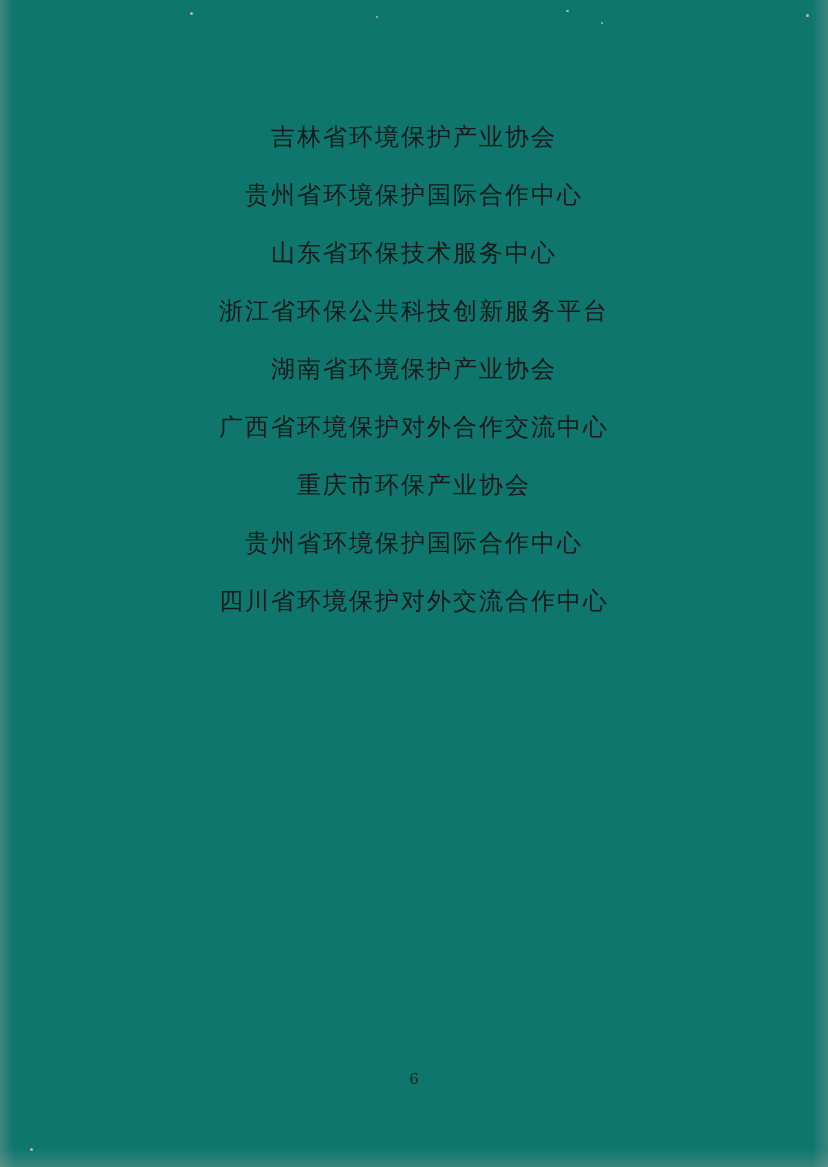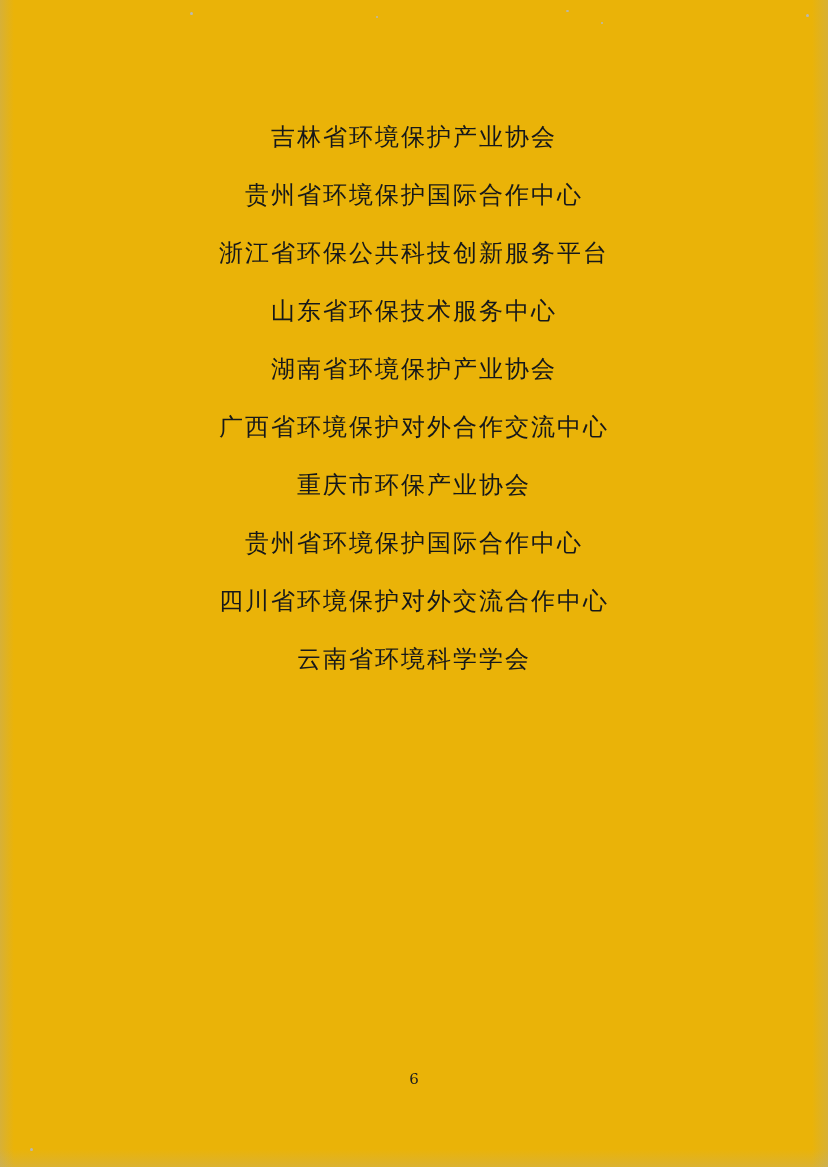--- a/index.html
+++ b/index.html
@@ -12,21 +12,21 @@
     background: #ffffff;
     font-family: "DejaVu Serif", serif;
     position: relative;
     overflow: hidden;
   }
 
   
   .page {
     position: absolute;
     inset: 0;
-    background: #eab308;
+    background: #0f766e;
   }
 
   
   .scan-edge-left {
     position: absolute;
     top: 0; left: 0;
     width: 14px; height: 1167px;
     background: linear-gradient(to right, rgba(170,170,165,0.30), rgba(255,255,255,0));
     pointer-events: none;
   }
@@ -91,25 +91,24 @@
   <div class="speck" style="top:12px;left:190px;width:3px;height:3px;"></div>
   <div class="speck" style="top:16px;left:376px;width:2px;height:2px;"></div>
   <div class="speck" style="top:10px;left:566px;width:3px;height:2px;"></div>
   <div class="speck" style="top:22px;left:601px;width:2px;height:2px;"></div>
   <div class="speck" style="top:14px;left:806px;width:3px;height:3px;"></div>
   <div class="speck" style="top:1148px;left:30px;width:3px;height:3px;"></div>
 
   <div class="content">
     <div class="org-line">吉林省环境保护产业协会</div>
     <div class="org-line">贵州省环境保护国际合作中心</div>
+    <div class="org-line">山东省环保技术服务中心</div>
     <div class="org-line">浙江省环保公共科技创新服务平台</div>
-    <div class="org-line">山东省环保技术服务中心</div>
     <div class="org-line">湖南省环境保护产业协会</div>
     <div class="org-line">广西省环境保护对外合作交流中心</div>
     <div class="org-line">重庆市环保产业协会</div>
     <div class="org-line">贵州省环境保护国际合作中心</div>
     <div class="org-line">四川省环境保护对外交流合作中心</div>
-    <div class="org-line">云南省环境科学学会</div>
   </div>
 
   <div class="page-number">6</div>
 
 </div>
 
 </body></html>

